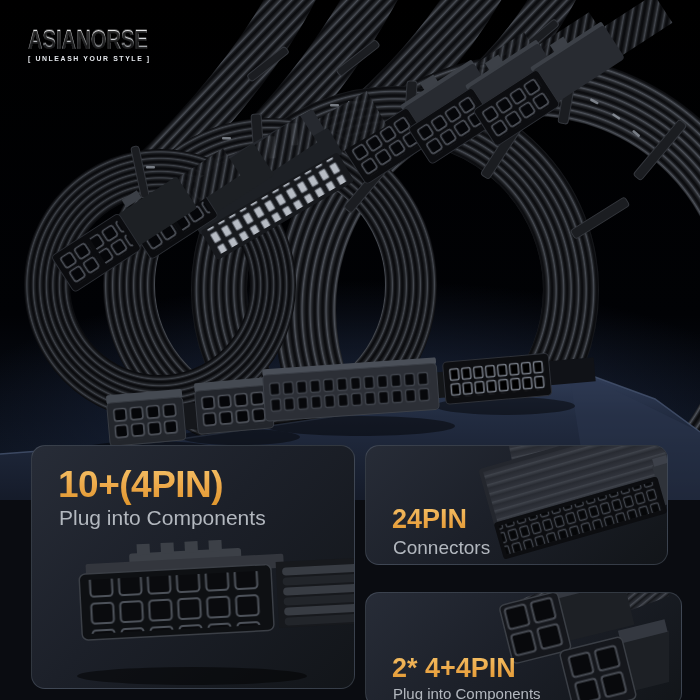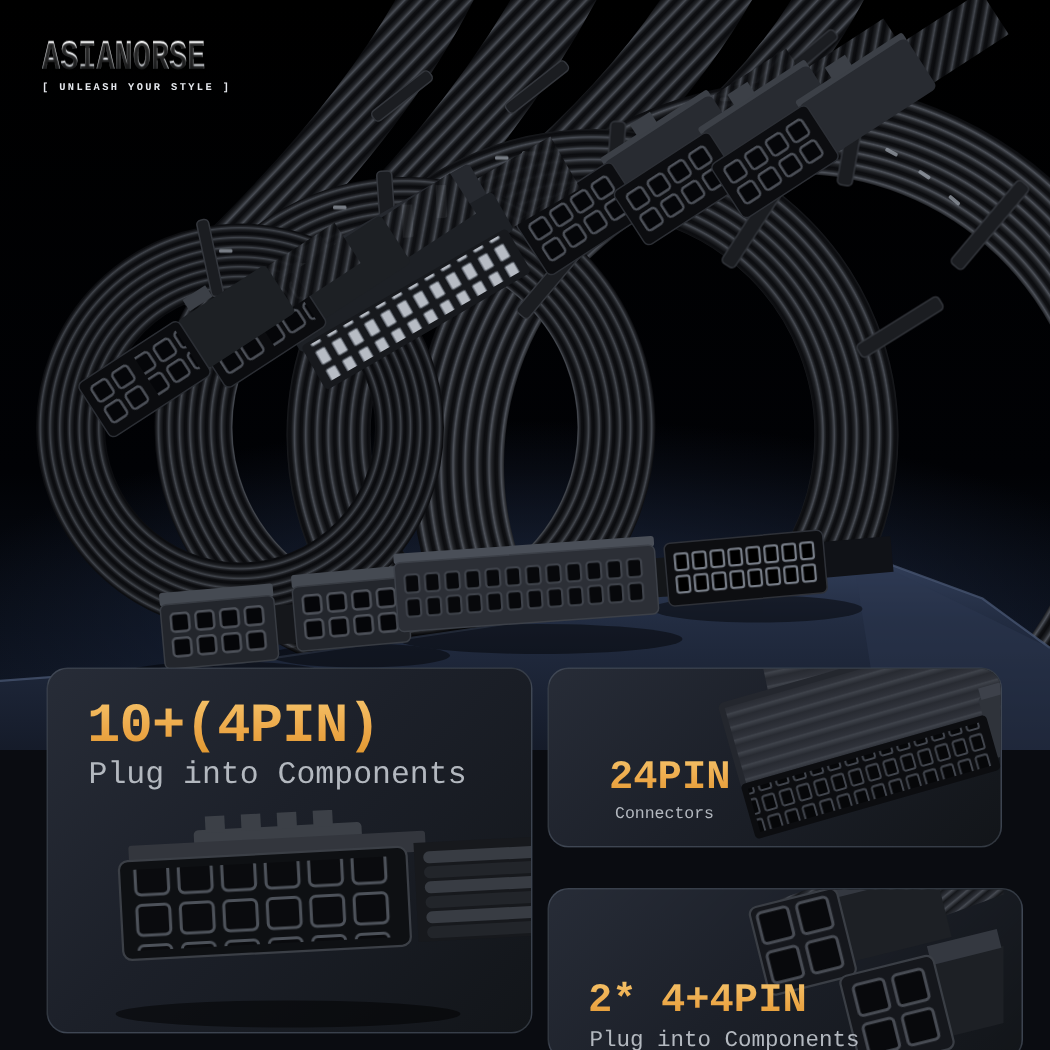--- a/index.html
+++ b/index.html
@@ -1,17 +1,17 @@
 <!DOCTYPE html>
 <html style="--accent-gold: #ECA747; --accent-gold-light: #F5C36A; --accent-gold-dark: #DE952C; --subtitle-text: #B3B8BF; --card-background: #1E222A; --platform-navy: #2B3750; --background: #000000;"><head>
 <meta charset="utf-8">
 <style>
   html,body{margin:0;padding:0;background:#000;}
   #stage{position:relative;width:700px;height:700px;overflow:hidden;background:#000;
-         font-family:Liberation Mono, monospace;}
+         font-family:Liberation Sans, sans-serif;}
   #scene{position:absolute;left:0;top:0;width:700px;height:700px;display:block;}
 
   
   #logo{position:absolute;left:28px;top:26px;z-index:5;}
   #brand{display:inline-block;font-weight:bold;font-size:28px;line-height:28px;
          letter-spacing:0px;transform:scaleX(.72);transform-origin:left center;
          color:#e7eaef;text-shadow:0 1px 1px rgba(0,0,0,.85),0 -1px 0 rgba(255,255,255,.25);}
   @supports (-webkit-background-clip: text){
     #brand{background:linear-gradient(180deg,#ffffff 0%,#d9dde2 45%,#8b9097 70%,#f2f4f7 100%);
            -webkit-background-clip:text;color:transparent;}
@@ -31,22 +31,22 @@
   .gold{color:var(--accent-gold,#ECA747);font-weight:bold;}
   @supports (-webkit-background-clip: text){
     .gold{background:linear-gradient(180deg,var(--accent-gold-light,#F5C36A) 0%,
           var(--accent-gold,#ECA747) 55%,var(--accent-gold-dark,#DE952C) 100%);
           -webkit-background-clip:text;color:transparent;}
   }
   .sub{color:var(--subtitle-text,#B3B8BF);}
 
   #c12-title{position:absolute;left:26px;top:18px;font-size:37px;letter-spacing:-.5px;z-index:2;}
   #c12-sub{position:absolute;left:27px;top:60px;font-size:21px;z-index:2;}
-  #c24-title{position:absolute;left:40px;top:58px;font-size:27px;z-index:2;}
-  #c24-sub{position:absolute;left:44px;top:91px;font-size:11px;z-index:2;}
+  #c24-title{position:absolute;left:26px;top:58px;font-size:27px;z-index:2;}
+  #c24-sub{position:absolute;left:27px;top:91px;font-size:19px;z-index:2;}
   #c44-title{position:absolute;left:26px;top:60px;font-size:27px;z-index:2;}
   #c44-sub{position:absolute;left:27px;top:92px;font-size:15px;z-index:2;}
 </style>
 </head>
 <body>
 
 <div id="stage">
 
   <svg id="scene" viewBox="0 0 700 700">
     <defs>

